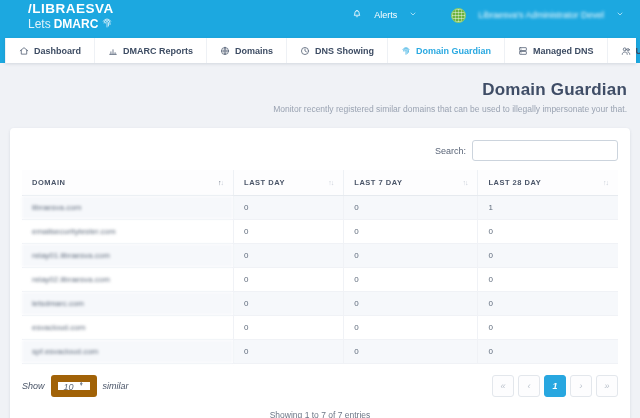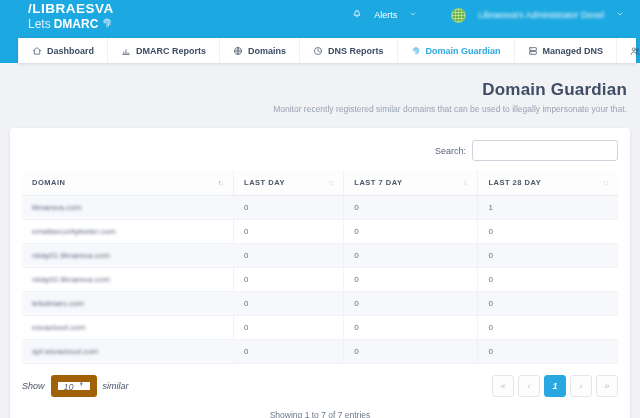--- a/index.html
+++ b/index.html
@@ -18,21 +18,21 @@
   .alerts, .user { display:flex; align-items:center; gap:12px; cursor:pointer; }
   .alerts svg { width:10px; height:10px; stroke:#fff; }
   .chev svg { width:8px; height:8px; stroke:#e6f6fd; }
   .avatar { width:15px; height:15px; border-radius:50%; background:#6db33f;
             background-image:repeating-linear-gradient(0deg,rgba(255,255,255,.45) 0 1px,transparent 1px 3px),
                              repeating-linear-gradient(90deg,rgba(255,255,255,.35) 0 1px,transparent 1px 3px);
             border:1px solid #8fd06a; }
   .blurred { filter:blur(1.4px); opacity:.95; }
 
   
-  .nav { position:absolute; left:18px; right:4px; bottom:0; height:25px; background:#ffffff;
+  .nav { position:absolute; left:5px; right:4px; bottom:0; height:25px; background:#ffffff;
          display:flex; align-items:stretch; box-shadow:0 1px 3px rgba(40,60,90,.15); }
   .nav-item { display:flex; align-items:center; gap:5px; padding:0 13px; font-size:9px; font-weight:bold;
               color:#3d4c63; border-right:1px solid #eef1f5; cursor:pointer; white-space:nowrap; }
   .nav-item:first-child { border-left:1px solid #eef1f5; }
   .nav-item.active { color:#2aa9e1; }
   .nav-item .nicon { display:flex; }
   .nav-item svg { width:10px; height:10px; stroke:currentColor; opacity:.85; }
 
   
   .pagehead { text-align:right; padding:17px 13px 0; }
@@ -141,21 +141,21 @@
         </span>
         <span>Domains</span>
       </div>
       <div class="nav-item">
         <span class="nicon">
           <svg viewBox="0 0 24 24" fill="none" stroke-width="2" stroke-linecap="round" stroke-linejoin="round" stroke="currentColor">
             <circle cx="12" cy="12" r="8.5"></circle>
             <path d="M12 7v5l3.5 2"></path>
           </svg>
         </span>
-        <span>DNS Reports</span>
+        <span>DNS Showing</span>
       </div>
       <div class="nav-item active">
         <span class="nicon">
           <svg viewBox="0 0 24 24" fill="none" stroke-width="2" stroke-linecap="round" stroke-linejoin="round" stroke="currentColor">
             <path d="M4.5 8.5A8.5 8.5 0 0 1 19.5 8.5"></path>
             <path d="M6 12a6 6 0 0 1 12 0v3"></path>
             <path d="M9 12a3 3 0 0 1 6 0v6"></path>
             <path d="M12 12v8"></path>
           </svg>
         </span>

